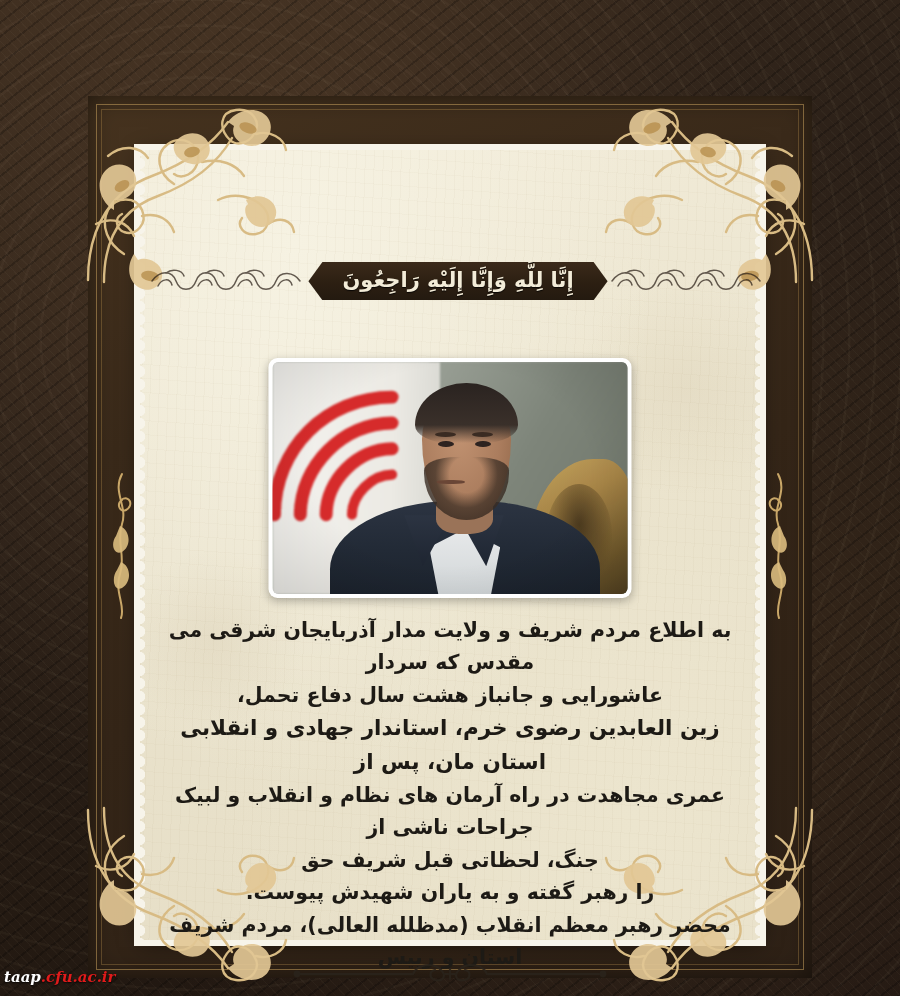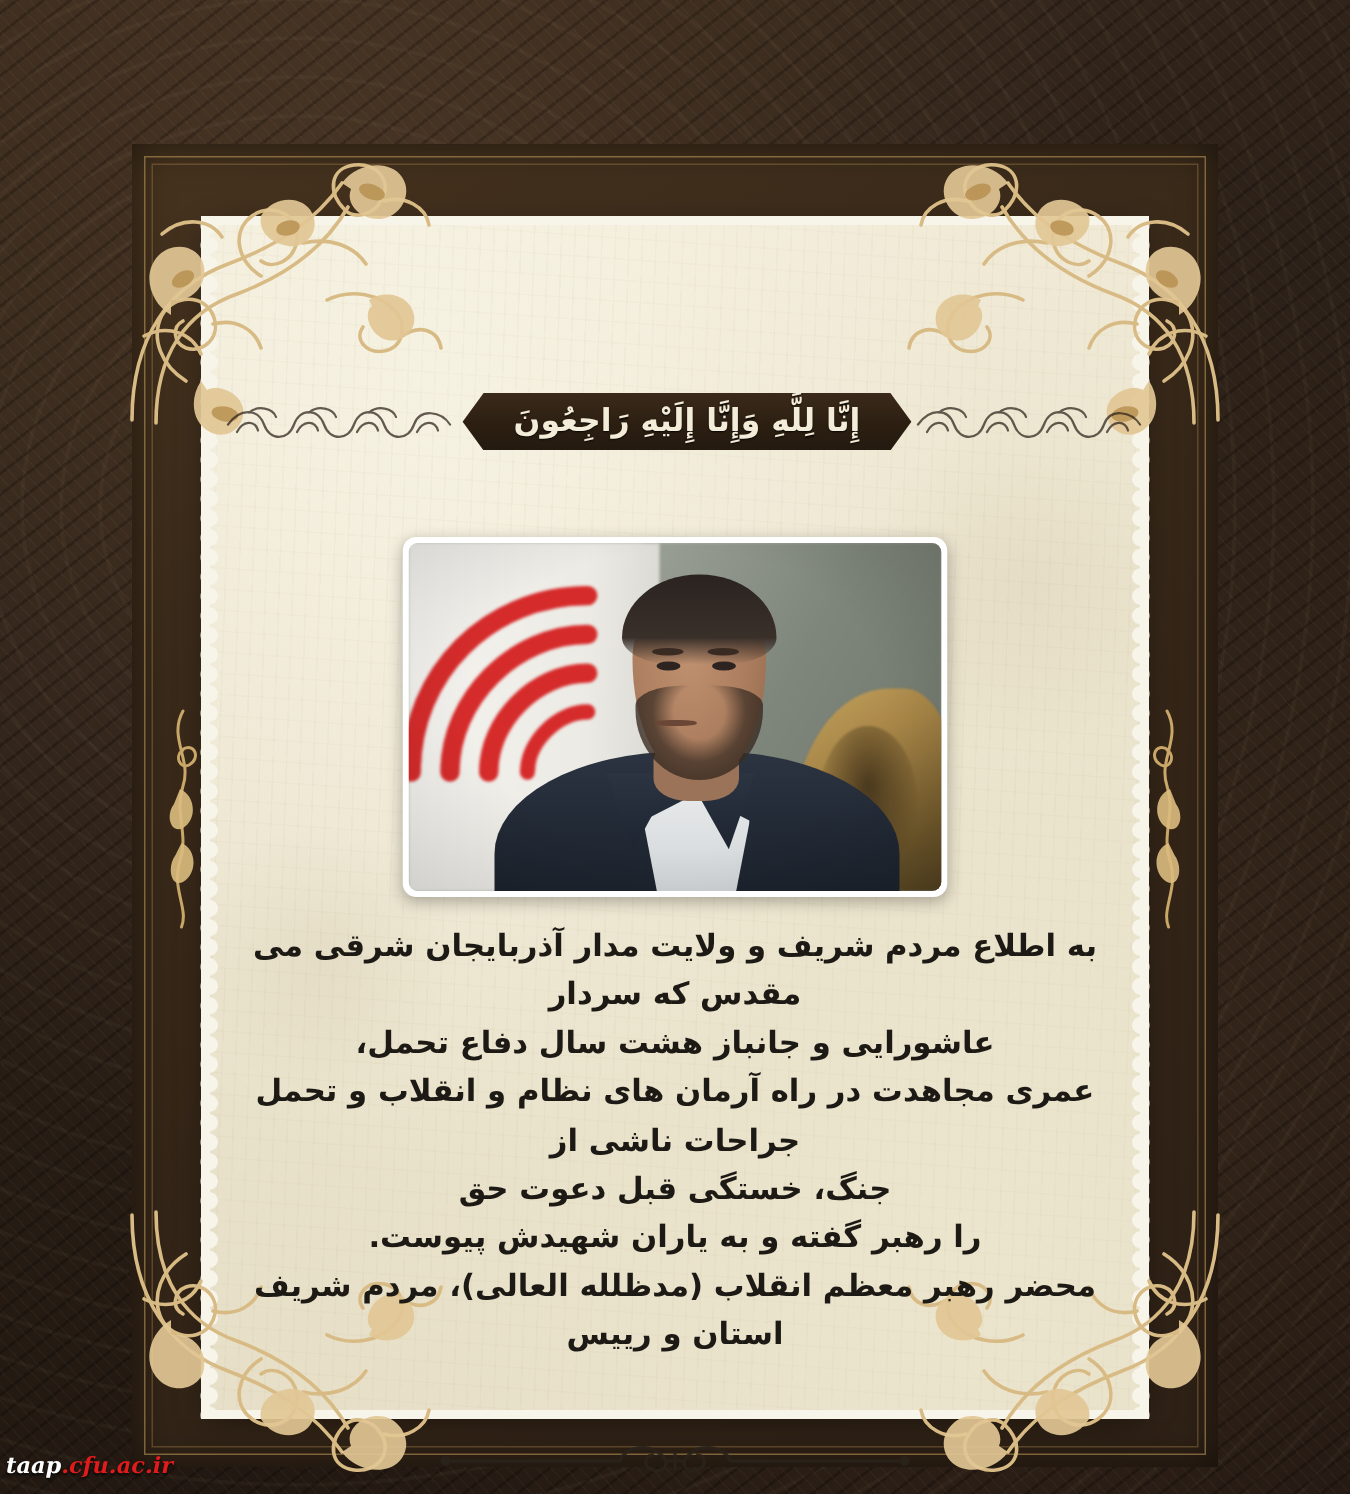--- a/index.html
+++ b/index.html
@@ -127,21 +127,21 @@
   .side-orn.r { right: 104px; top: 470px; transform: scaleX(-1); }
 
   
   .banner-wrap {
     position: absolute;
     left: 16px; right: 0;
     top: 262px;
     z-index: 8;
     display: flex;
     justify-content: center;
-    align-items: flex-end;
+    align-items: center;
   }
   .banner-filigree {
     width: 160px;
     height: 34px;
     opacity: .72;
   }
   .banner-filigree svg { width:100%; height:100%; display:block; }
   .banner {
     position: relative;
     padding: 5px 34px 7px 34px;
@@ -577,22 +577,23 @@
         <div class="beard"></div>
         <div class="mouth"></div>
       </div>
       <div class="photo-soft"></div>
     </div>
   </div>
 
   <div class="body-copy">
     <p>به اطلاع مردم شریف و ولایت مدار آذربایجان شرقی می مقدس که سردار</p>
     <p>عاشورایی و جانباز هشت سال دفاع تحمل،</p>
-    <p>عمری مجاهدت در راه آرمان های نظام و انقلاب و تحمل جراحات ناشی از</p>
-    <p>جنگ، خستگی قبل دعوت حق</p>
+    <p class="emph">زین العابدین رضوی خرم، استاندار جهادی و انقلابی استان مان، پس از</p>
+    <p>عمری مجاهدت در راه آرمان های نظام و انقلاب و لبیک جراحات ناشی از</p>
+    <p>جنگ، لحظاتی قبل شریف حق</p>
     <p>را رهبر گفته و به یاران شهیدش پیوست.</p>
     <p>محضر رهبر معظم انقلاب (مدظلله العالی)، مردم شریف استان و رییس</p>
 
   </div>
 
   <div class="divider">
     <svg viewBox="0 0 330 26" xmlns="http://www.w3.org/2000/svg">
       <g stroke="#2a231b" stroke-width="2.4" stroke-linecap="round" fill="none">
         <path d="M14 16 L 128 16"></path>
         <path d="M202 16 L 316 16"></path>

